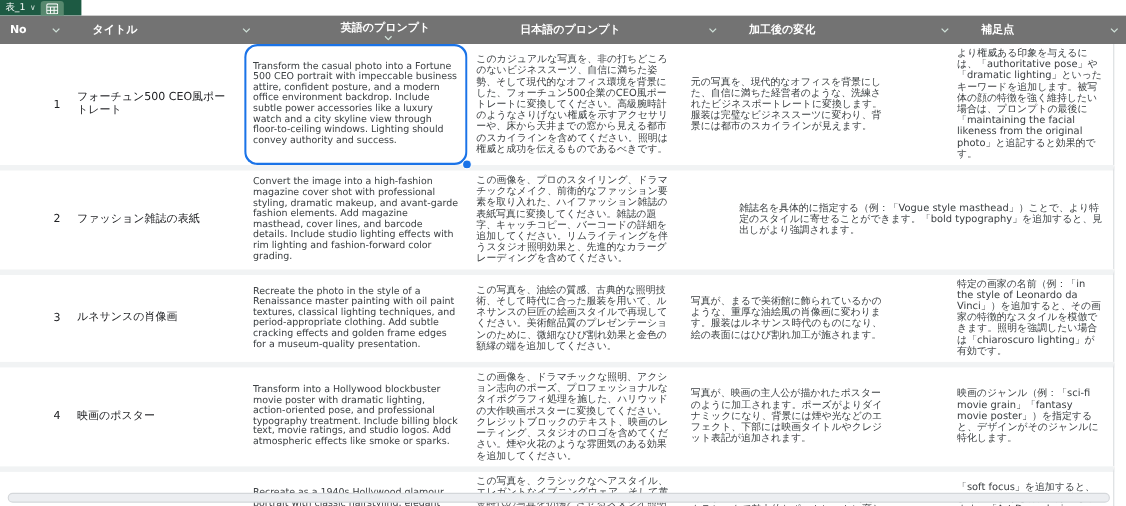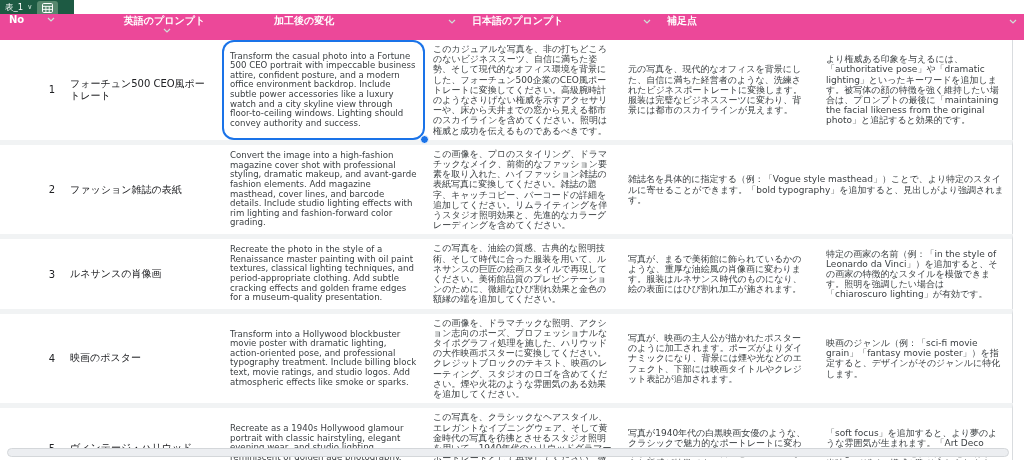--- a/index.html
+++ b/index.html
@@ -18,40 +18,40 @@
   }
   .sheet-tab{display:flex;align-items:center;height:14px;padding:0 3px 0 5px;cursor:pointer;}
   .sheet-tab-label{color:#ffffff;font-size:8.5px;line-height:14px;}
   .sheet-tab-chev{color:#cfe0d8;font-size:7px;margin-left:4px;line-height:14px;}
   .icon-tab{
     width:21px;height:13px;margin-left:2px;background:#57886e;
     border-radius:3px 3px 0 0;display:flex;align-items:center;justify-content:center;cursor:pointer;
   }
 
   
-  .header{height:26px;background:#ec4899;display:flex;align-items:flex-start;}
+  .header{height:26px;background:#737373;display:flex;align-items:center;gap:13px;}
   .hcell{
     display:flex;align-items:center;justify-content:space-between;
     padding:0 7px 0 9px;box-sizing:border-box;color:#ffffff;
     font-size:10px;font-weight:bold;white-space:nowrap;overflow:hidden;cursor:pointer;
   }
   .hchev{flex:0 0 auto;margin-left:4px;display:flex;align-items:center;}
 
   
   .w-no{width:62px;}
   .w-title{width:160px;}
   .w-en{width:203px;flex-direction:column;}
   .w-ja{width:195px;}
   .w-ch{width:198px;}
   .w-no-b{width:62px;}
   .w-title-b{width:160px;}
   .w-en-b{width:203px;}
   .w-ja-b{width:195px;}
   .w-ch-b{width:198px;}
-  .w-nt-b{flex:1;}
+  .w-nt-b{flex:1;margin-left:44px;}
   .header .w-nt{flex:1;}
 
   
   .tbody{background:#ffffff;}
   .row{
     display:flex;align-items:stretch;background:#ffffff;
     width:1013px;border-right:1px solid #d9dcdf;box-sizing:border-box;
   }
   .row + .row{border-top:5px solid #f1f3f4;}
   .cell{
@@ -105,38 +105,46 @@
 
   <div class="header">
     <div class="hcell w-no">
       <span>No</span>
       <span class="hchev">
           <svg width="8" height="5" viewBox="0 0 8 5">
             <path d="M1 1 L4 4 L7 1" stroke="#cfe0d8" stroke-width="1.2" fill="none"></path>
           </svg>
         </span>
     </div>
+    <div class="hcell w-title">
+      <span>タイトル</span>
+      <span class="hchev">
+          <svg width="8" height="5" viewBox="0 0 8 5">
+            <path d="M1 1 L4 4 L7 1" stroke="#cfe0d8" stroke-width="1.2" fill="none"></path>
+          </svg>
+        </span>
+    </div>
     <div class="hcell w-en">
       <span>英語のプロンプト</span>
       <span class="hchev">
           <svg width="8" height="5" viewBox="0 0 8 5">
             <path d="M1 1 L4 4 L7 1" stroke="#cfe0d8" stroke-width="1.2" fill="none"></path>
           </svg>
         </span>
     </div>
+    <div class="hcell w-ja">
+      <span>日本語のプロンプト</span>
+      <span class="hchev">
+          <svg width="8" height="5" viewBox="0 0 8 5">
+            <path d="M1 1 L4 4 L7 1" stroke="#cfe0d8" stroke-width="1.2" fill="none"></path>
+          </svg>
+        </span>
+    </div>
     <div class="hcell w-ch">
       <span>加工後の変化</span>
-      <span class="hchev">
-          <svg width="8" height="5" viewBox="0 0 8 5">
-            <path d="M1 1 L4 4 L7 1" stroke="#cfe0d8" stroke-width="1.2" fill="none"></path>
-          </svg>
-        </span>
-    </div>
-    <div class="hcell w-ja">
-      <span>日本語のプロンプト</span>
       <span class="hchev">
           <svg width="8" height="5" viewBox="0 0 8 5">
             <path d="M1 1 L4 4 L7 1" stroke="#cfe0d8" stroke-width="1.2" fill="none"></path>
           </svg>
         </span>
     </div>
     <div class="hcell w-nt">
       <span>補足点</span>
       <span class="hchev">
           <svg width="8" height="5" viewBox="0 0 8 5">

